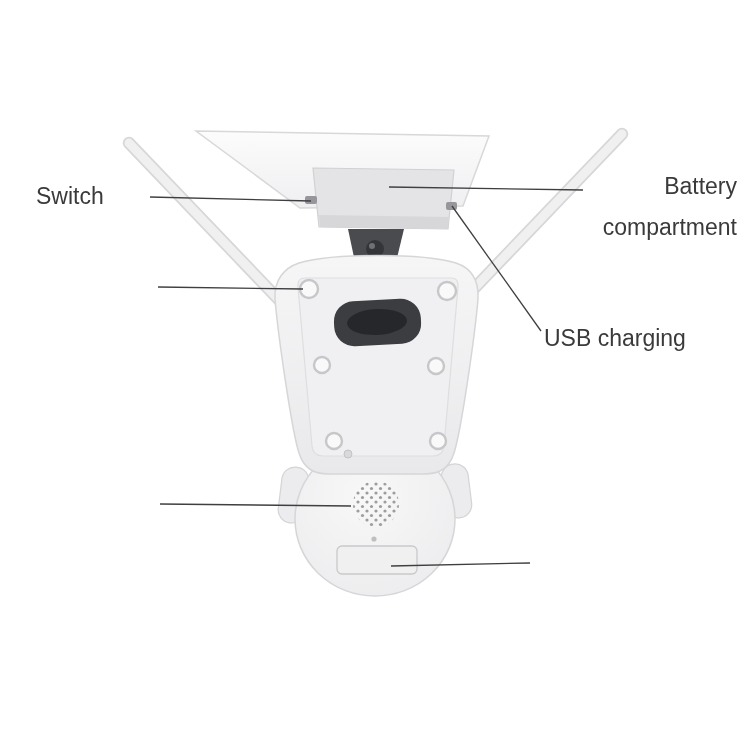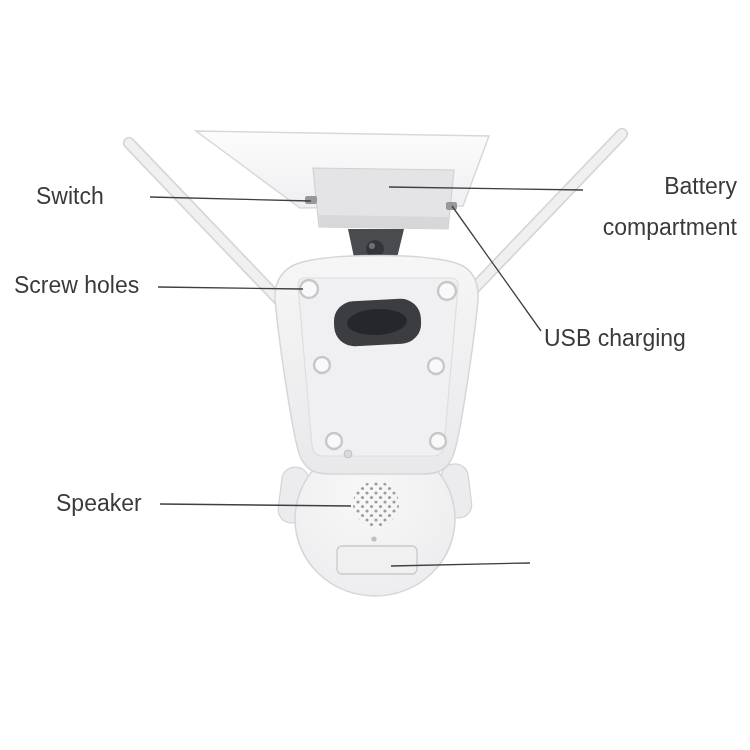--- a/index.html
+++ b/index.html
@@ -113,23 +113,21 @@
       <line x1="158" y1="287" x2="303" y2="289"></line>
       <line x1="160" y1="504" x2="351" y2="506"></line>
       <line x1="583" y1="190" x2="389" y2="187"></line>
       <line x1="452" y1="206" x2="541" y2="331"></line>
       <line x1="530" y1="563" x2="391" y2="566"></line>
     </g>
   </svg>
 
   <div class="label label-switch">Switch</div>
 
-  <div class="label label-screw">Screw holes</div>
 
-  <div class="label label-speaker">Speaker</div>
 
   <div class="label label-battery">
     <div>Battery</div>
     <div>compartment</div>
   </div>
 
   <div class="label label-usb">USB charging</div>
 
 
 </div>

